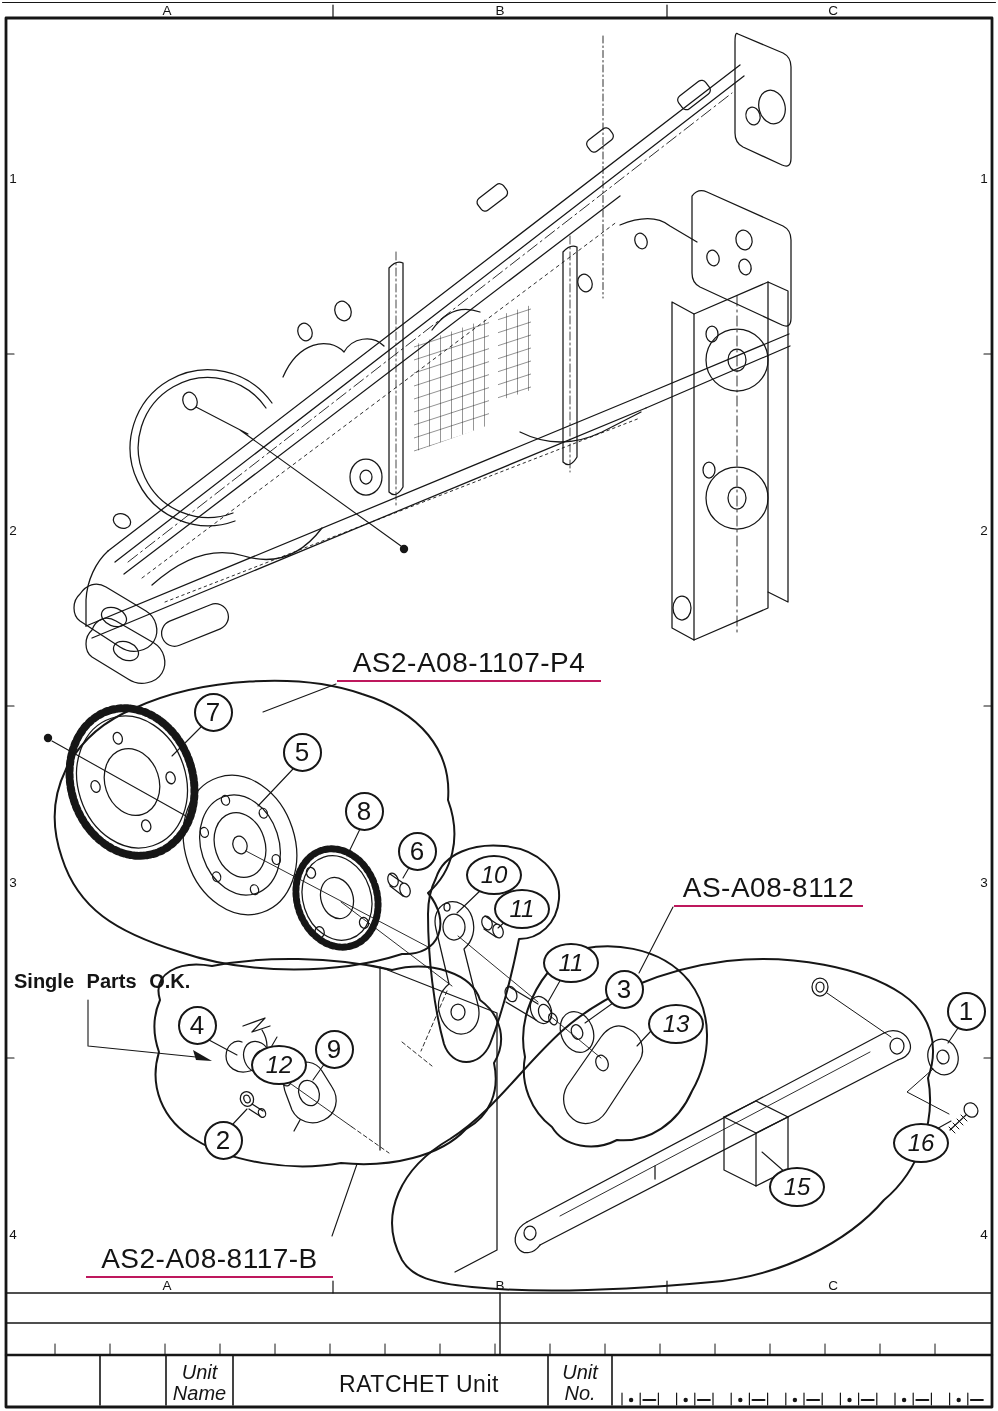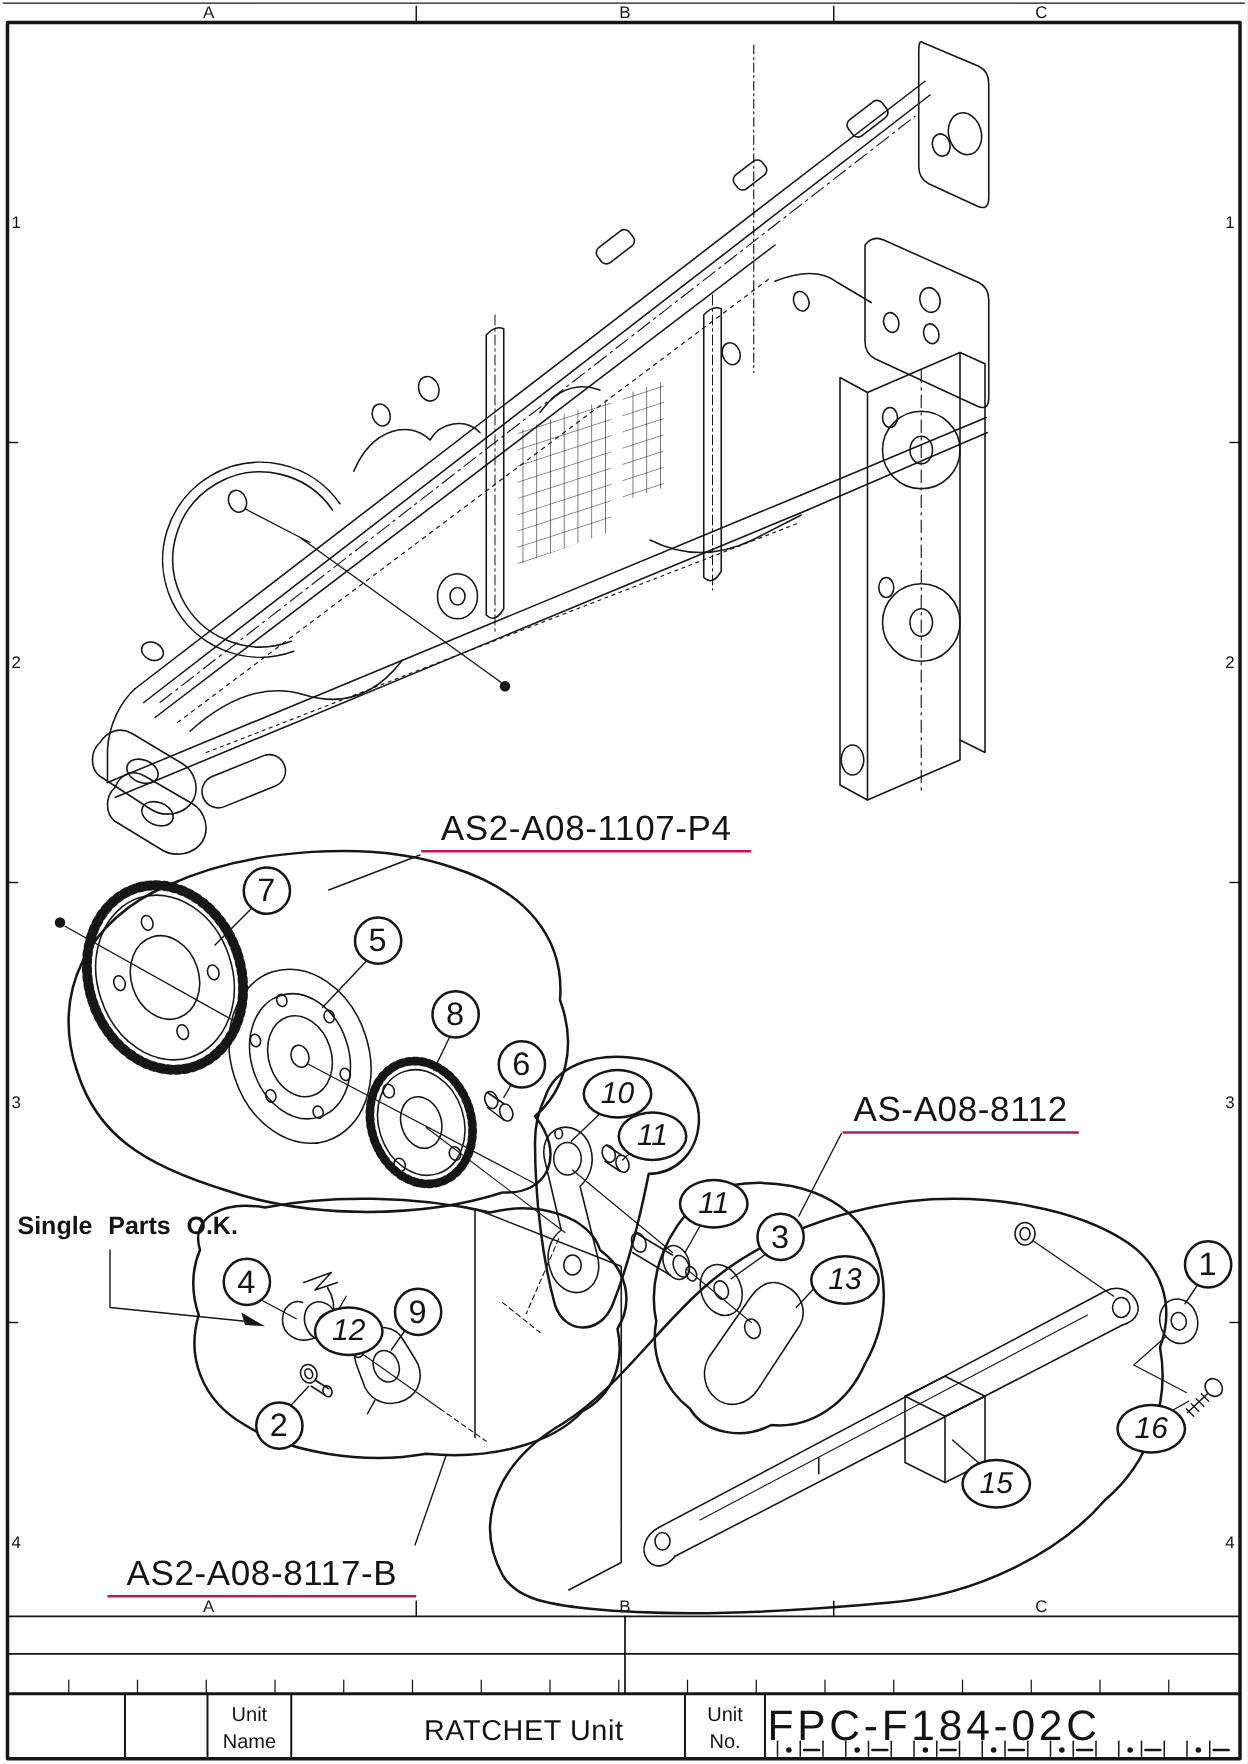--- a/index.html
+++ b/index.html
@@ -12,21 +12,21 @@
   .gl0{left:337px;top:647px;width:264px;}
   .gl1{left:674px;top:872px;width:189px;}
   .gl2{left:86px;top:1243px;width:247px;}
   .note{position:absolute;left:14px;top:970px;font-size:20px;word-spacing:7px;font-weight:bold;}
   .balloon{position:absolute;box-sizing:border-box;border:2px solid #161616;border-radius:50%;
         background:#fff;display:flex;align-items:center;justify-content:center;line-height:1;}
   .b1{width:39px;height:39px;font-size:26px;}
   .b2{width:56px;height:40px;font-size:24px;font-style:italic;}
   .ref{position:absolute;font-size:13.5px;transform:translate(-50%,-50%);}
   .tb{position:absolute;text-align:center;}
-  .tb-label{font-size:16px;line-height:21px;}
+  .tb-label{font-size:20px;line-height:21px;font-style:italic;}
   .tb-name{left:233px;top:1371px;width:372px;font-size:23px;letter-spacing:.5px;}
   .tb-no{left:614px;top:1362px;width:300px;font-size:34px;letter-spacing:3px;text-align:left;}
   .tb-ln{left:166px;top:1362px;width:67px;}
   .tb-un{left:548px;top:1362px;width:64px;}
 </style>
 </head>
 <body>
 
 <div class="page">
 
@@ -387,15 +387,14 @@
 
 <div class="txt tb tb-ln tb-label">
   <div>Unit</div>
   <div>Name</div>
 </div>
 <div class="txt tb tb-name">RATCHET Unit</div>
 <div class="txt tb tb-un tb-label">
   <div>Unit</div>
   <div>No.</div>
 </div>
-<div class="txt tb tb-no">FPC-F184-02C</div>
 
 </div>
 
 </body></html>

